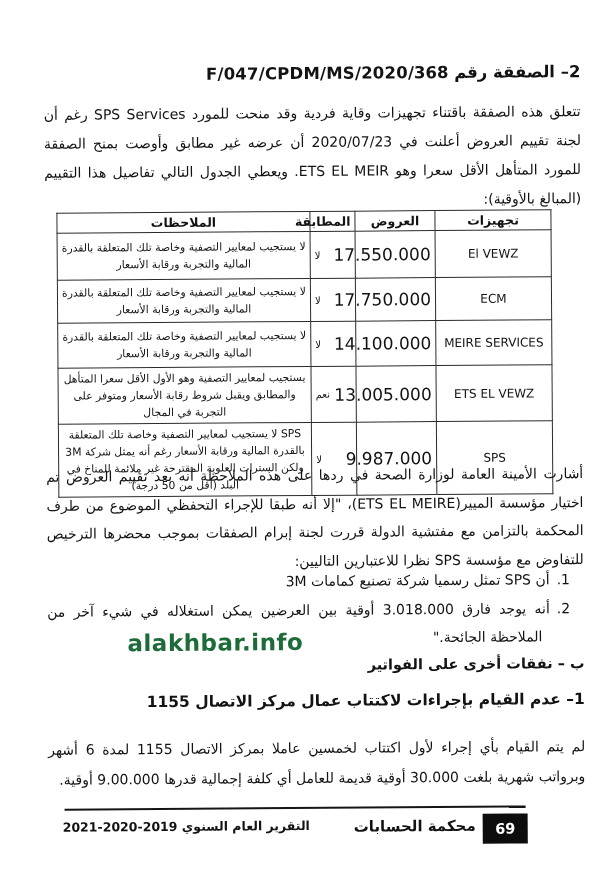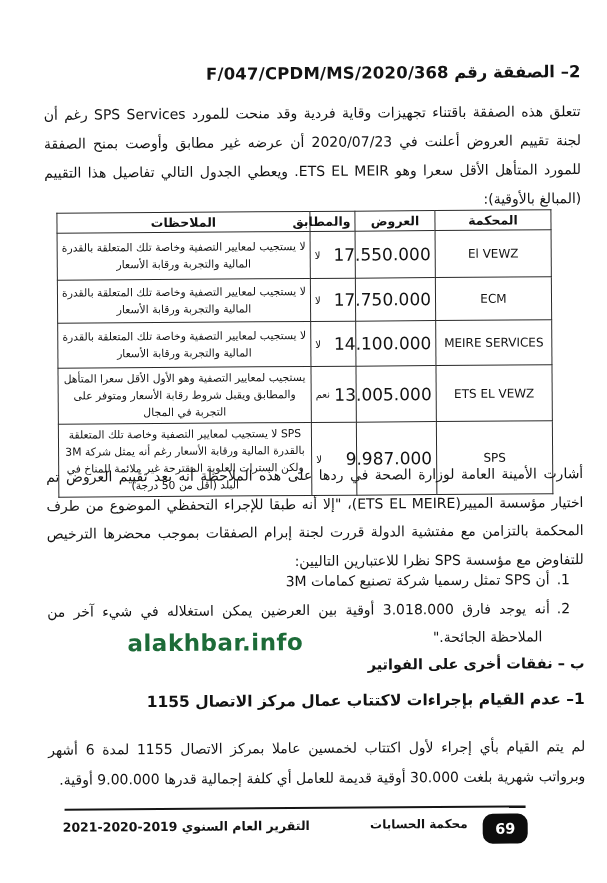--- a/index.html
+++ b/index.html
@@ -36,22 +36,22 @@
   .watermark{position:absolute;left:126px;top:629px;direction:ltr;
     font-size:23px;font-weight:bold;letter-spacing:0.5px;}
   
   .hd-b{top:657px;font-size:14.5px;font-weight:bold;text-align:right;}
   .hd-1{top:692px;font-size:15.5px;font-weight:bold;text-align:right;}
   
   .footer-rule{position:absolute;left:62px;top:807px;width:461px;border-top:2px solid #151515;}
   .footer{position:absolute;left:46px;right:24px;top:812px;height:36px;direction:rtl;}
   .page-badge{position:absolute;right:58px;top:3px;width:45px;height:30px;background:#0d0d0d;
     color:#fff;font-size:14.5px;font-weight:bold;display:flex;align-items:center;justify-content:center;
-    direction:ltr;border-radius:10px;}
-  .footer-right{position:absolute;right:118px;top:6px;font-size:12px;font-weight:bold;}
+    direction:ltr;}
+  .footer-right{position:absolute;right:110px;top:6px;font-size:15px;font-weight:bold;}
   .footer-left{position:absolute;left:14px;top:6px;font-size:12.5px;font-weight:bold;}
 </style>
 </head>
 <body>
 
 <div class="scan">
 
   <div class="blk doc-title">2‏– الصفقة رقم 368/F/047/CPDM/MS/2020</div>
 
   <div class="blk para p1">تتعلق هذه الصفقة باقتناء تجهيزات وقاية فردية وقد منحت للمورد SPS Services رغم أن لجنة تقييم العروض أعلنت في 2020/07/23 أن عرضه غير مطابق وأوصت بمنح الصفقة للمورد المتأهل الأقل سعرا وهو ETS EL MEIR. ويعطي الجدول التالي تفاصيل هذا التقييم (المبالغ بالأوقية):</div>
@@ -59,23 +59,23 @@
   <div class="blk tbl-wrap">
     <table class="eval">
       <colgroup>
         <col class="col-cand">
           <col class="col-offer">
           <col class="col-conf">
           <col class="col-rem">
       </colgroup>
       <tbody>
           <tr>
-        <th class="h">المحكمة</th>
+        <th class="h">تجهيزات</th>
         <th class="h">العروض</th>
-        <th class="h">والمطابق</th>
+        <th class="h">المطابقة</th>
         <th class="h">الملاحظات</th>
       </tr>
       <tr class="r1">
         <td class="cand">El VEWZ</td>
         <td class="offer">17.550.000</td>
         <td class="conf">لا</td>
         <td class="rem">لا يستجيب لمعايير التصفية وخاصة تلك المتعلقة بالقدرة المالية والتجربة ورقابة الأسعار</td>
       </tr>
       <tr class="r2">
         <td class="cand">ECM</td>

